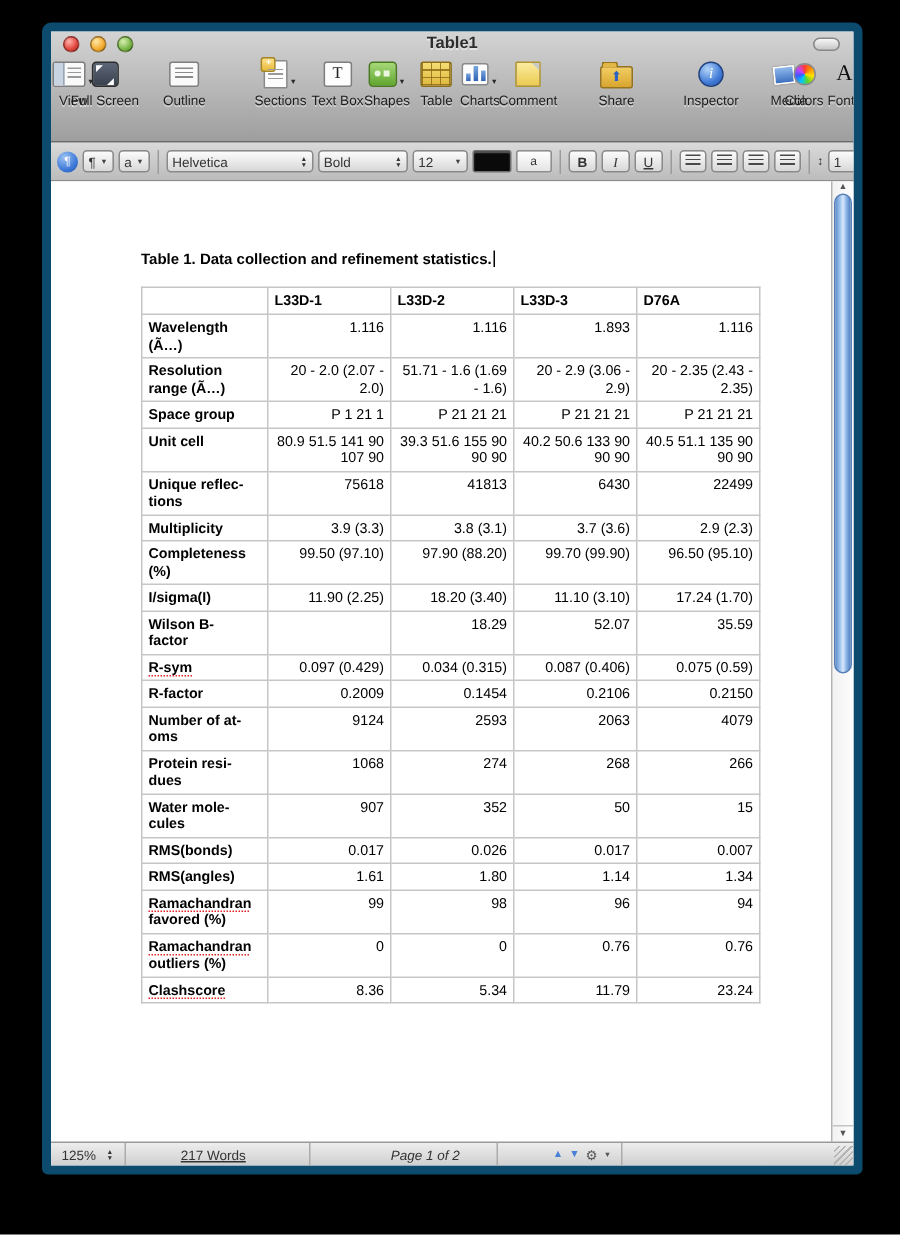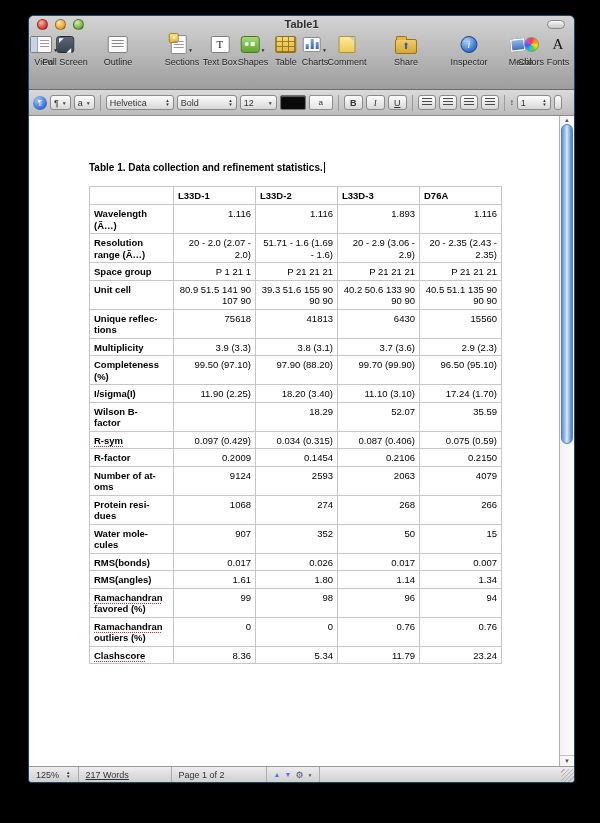--- a/index.html
+++ b/index.html
@@ -1,21 +1,21 @@
 <!DOCTYPE html>
 <html><head>
 <meta charset="utf-8">
 <style>
   html,body{margin:0;padding:0;}
   body{width:600px;height:823px;background:#000;position:relative;
        font-family:"Liberation Sans",sans-serif;-webkit-font-smoothing:antialiased;}
   .window{position:absolute;left:28px;top:15px;width:547px;height:768px;
           border-radius:6px 6px 4px 4px;overflow:hidden;background:#fff;
           box-shadow:0 12px 30px rgba(0,0,0,.65);display:flex;flex-direction:column;
-          border:1px solid #0c4a6e;box-sizing:border-box;}
+          border:6px solid #0c4a6e;box-sizing:border-box;}
   
   .chrome{height:73px;background:linear-gradient(#d4d4d4,#9e9e9e);
           border-bottom:1px solid #6b6b6b;position:relative;flex:none;}
   .titlebar{height:15px;position:relative;}
   .lights{position:absolute;left:8px;top:3px;display:flex;gap:7px;}
   .light{width:11px;height:11px;border-radius:50%;border:1px solid rgba(0,0,0,.35);box-sizing:border-box;}
   .light.red{background:radial-gradient(circle at 35% 30%,#ffb3ac,#e2463d 60%,#9e2b24);}
   .light.yellow{background:radial-gradient(circle at 35% 30%,#ffe9a8,#f3ab2f 60%,#b87b15);}
   .light.green{background:radial-gradient(circle at 35% 30%,#d8f0b2,#7ab648 60%,#4f7d26);}
   .wtitle{position:absolute;left:0;right:0;top:2px;text-align:center;font-size:11px;
@@ -122,23 +122,23 @@
   .vscroll{width:14px;flex:none;border-left:1px solid #b3b3b3;position:relative;
      background:linear-gradient(to right,#f2f2f2,#fdfdfd);}
   .sarrow{position:absolute;left:0;right:0;text-align:center;font-size:6px;color:#555;}
   .sarrow.top{top:1px;}
   .sarrow.bottom{bottom:2px;border-top:1px solid #c4c4c4;padding-top:2px;}
   .thumb{position:absolute;left:1px;right:1px;top:8px;height:320px;border-radius:6px;
      border:1px solid #577fb5;box-sizing:border-box;
      background:linear-gradient(to right,#6090cf,#a9ccf1 35%,#d9e9fb 50%,#93bae8 70%,#4c7ec0);}
   
   .statusbar{height:15px;flex:none;background:linear-gradient(#ededed,#d0d0d0);
-     border-top:1px solid #999;display:flex;align-items:stretch;font-size:9px;color:#333;position:relative;}
+     border-top:1px solid #999;display:flex;align-items:stretch;font-size:9px;color:#333;position:relative;gap:30px;}
   .sb-sec{display:flex;align-items:center;padding:0 7px;border-right:1px solid #ababab;gap:4px;}
-  .sb-page{width:80px;}
+  .sb-page{width:80px;justify-content:center;font-style:italic;}
   .sb-words{width:78px;text-decoration:underline;}
   .navarr{color:#4a7fd6;font-size:7px;}
   .gear{color:#555;font-size:9px;}
   .grip{position:absolute;right:0;bottom:0;width:13px;height:13px;
      background:repeating-linear-gradient(135deg,transparent 0 2px,#b5b5b5 2px 3px);}
 </style>
 </head>
 <body>
 
 <div class="window">
@@ -259,21 +259,21 @@
     <span class="bluedot">¶</span>
     <span class="mini">
         <span>¶</span>
         <span class="ddt">▼</span>
       </span>
     <span class="mini">
         <span>a</span>
         <span class="ddt">▼</span>
       </span>
     <span class="fsep"></span>
-    <span class="mini combo" style="width:68px">
+    <span class="mini combo" style="width:98px">
         <span>Helvetica</span>
         <span class="ud">▲
 ▼</span>
       </span>
     <span class="mini combo" style="width:60px">
         <span>Bold</span>
         <span class="ud">▲
 ▼</span>
       </span>
     <span class="mini combo" style="width:37px">
@@ -370,21 +370,21 @@
 90 90</td>
               <td class="rval">40.5 51.1 135 90
 90 90</td>
             </tr>
             <tr>
               <td class="rlabel">Unique reflec-
 tions</td>
               <td class="rval">75618</td>
               <td class="rval">41813</td>
               <td class="rval">6430</td>
-              <td class="rval">15560</td>
+              <td class="rval">22499</td>
             </tr>
             <tr>
               <td class="rlabel">Multiplicity</td>
               <td class="rval">3.9 (3.3)</td>
               <td class="rval">3.8 (3.1)</td>
               <td class="rval">3.7 (3.6)</td>
               <td class="rval">2.9 (2.3)</td>
             </tr>
             <tr>
               <td class="rlabel">Completeness

